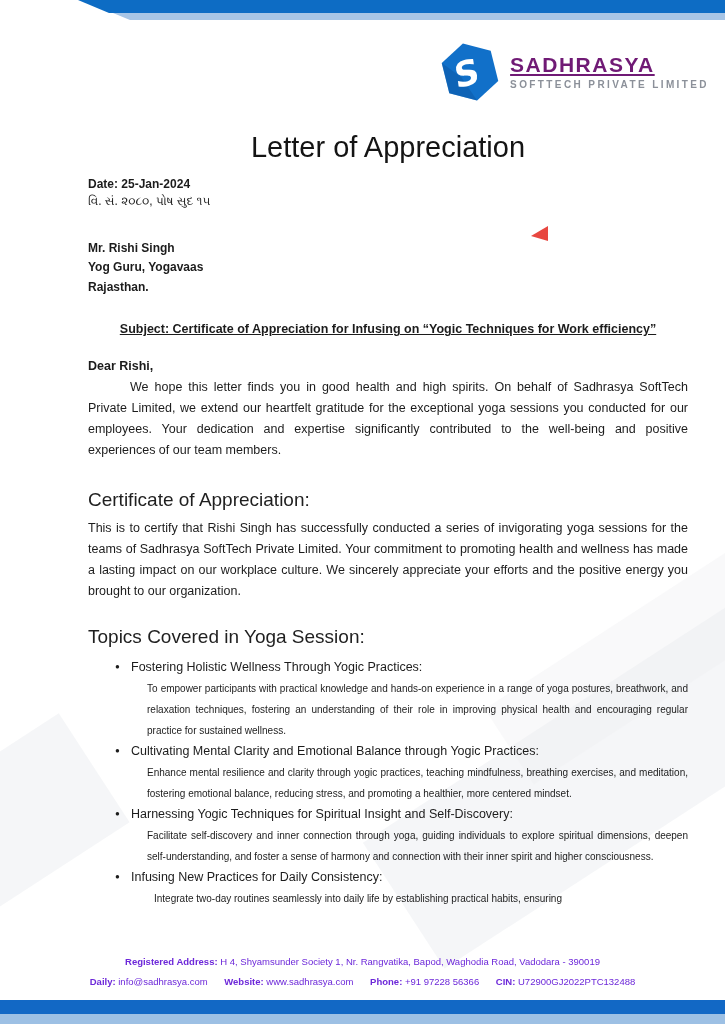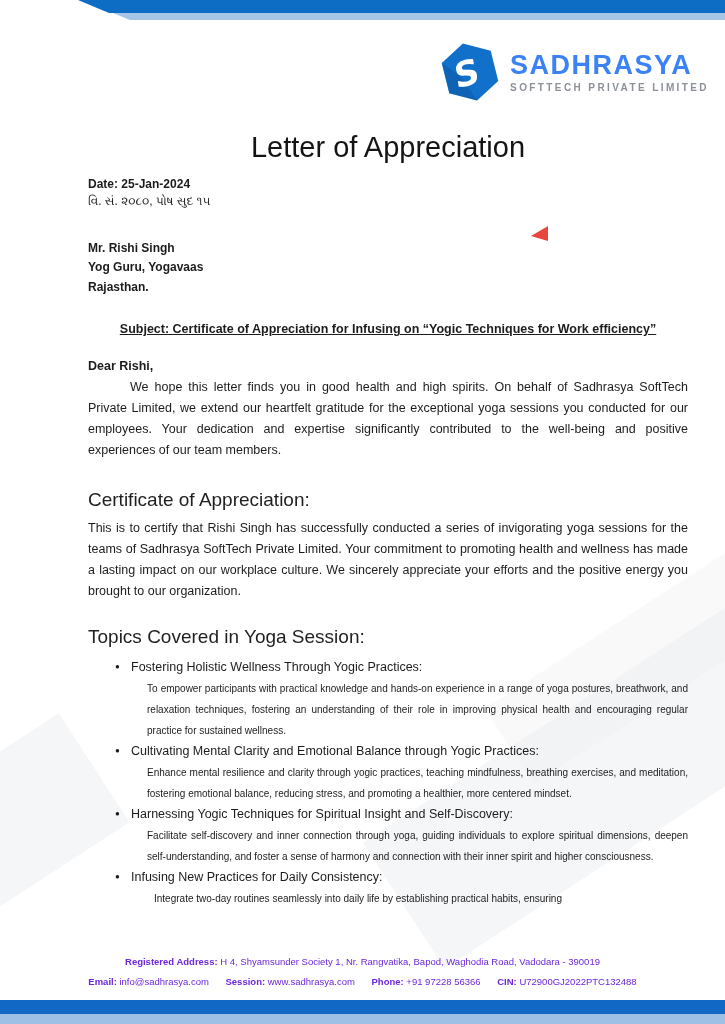--- a/index.html
+++ b/index.html
@@ -26,21 +26,21 @@
   .wm-left { width: 320px; height: 130px; left: -200px; top: 790px; transform: rotate(-33deg); }
   .red-mark { position: absolute; left: 531px; top: 226px; z-index: 1; }
 
   
   .logo {
     position: absolute; top: 38px; right: 16px; z-index: 3;
     display: flex; align-items: center; gap: 10px;
   }
   .logo-text { display: flex; flex-direction: column; }
   .logo-name {
-    font-size: 27px; font-weight: 700; color: #3b82f6; letter-spacing: 1.5px; line-height: 1.05;
+    font-size: 21px; font-weight: 700; color: #701a75; letter-spacing: 1.5px; line-height: 1.05; text-decoration: underline;
   }
   .logo-sub {
     font-size: 10px; font-weight: 600; color: #8b9099; letter-spacing: 2.4px; margin-top: 3px;
   }
 
   
   .content { position: relative; z-index: 1; padding: 130px 37px 0 88px; }
   .doc-title {
     text-align: center; font-size: 29px; font-weight: 500; color: #141414; line-height: 1.2;
   }
@@ -165,23 +165,23 @@
     </ul>
 
   </div>
 
   <div class="footer">
     <div class="footer-line1">
       <b>Registered Address:</b>
       <span>H 4, Shyamsunder Society 1, Nr. Rangvatika, Bapod, Waghodia Road, Vadodara - 390019</span>
     </div>
     <div class="footer-line2">
-      <b>Email:</b>
+      <b>Daily:</b>
       <span>info@sadhrasya.com</span><span class="sep"></span>
-      <b>Session:</b>
+      <b>Website:</b>
       <span>www.sadhrasya.com</span><span class="sep"></span>
       <b>Phone:</b>
       <span>+91 97228 56366</span><span class="sep"></span>
       <b>CIN:</b>
       <span>U72900GJ2022PTC132488</span>
     </div>
   </div>
 
   <div class="deco-bottom">
     <div class="bar-dark-bottom"></div>

